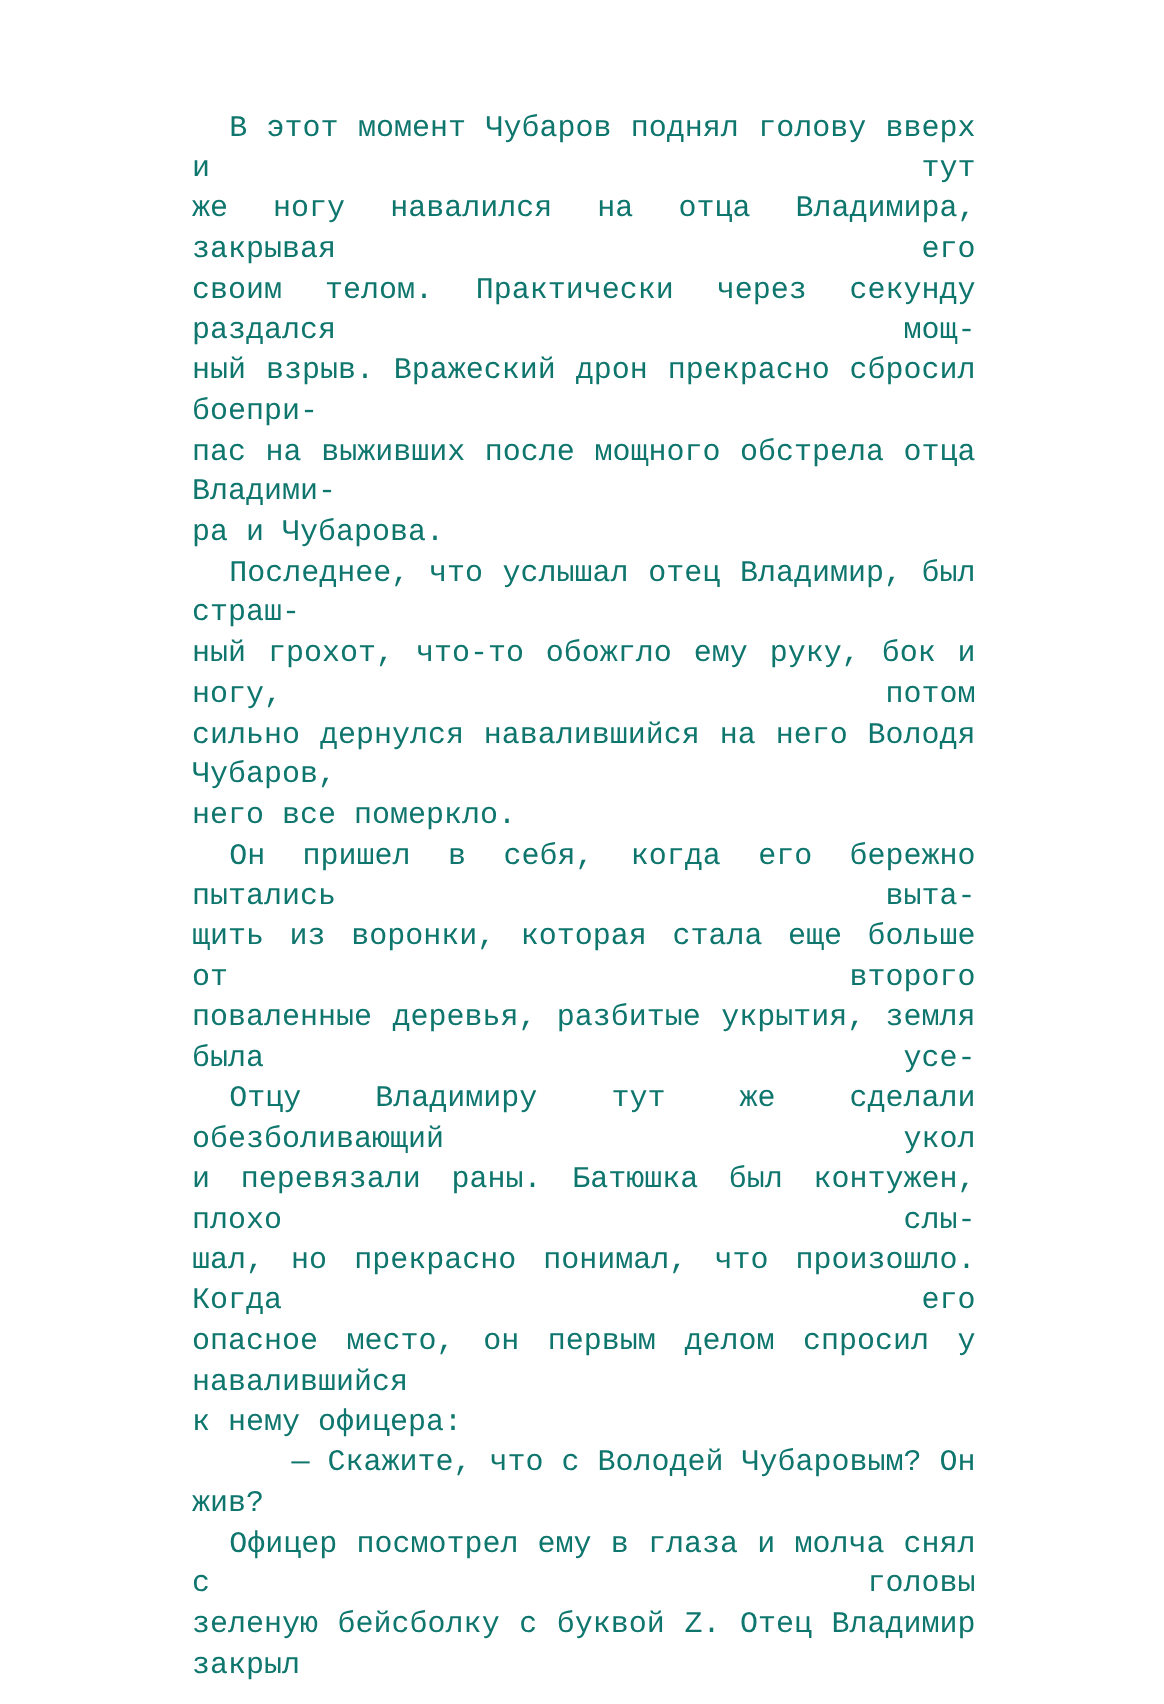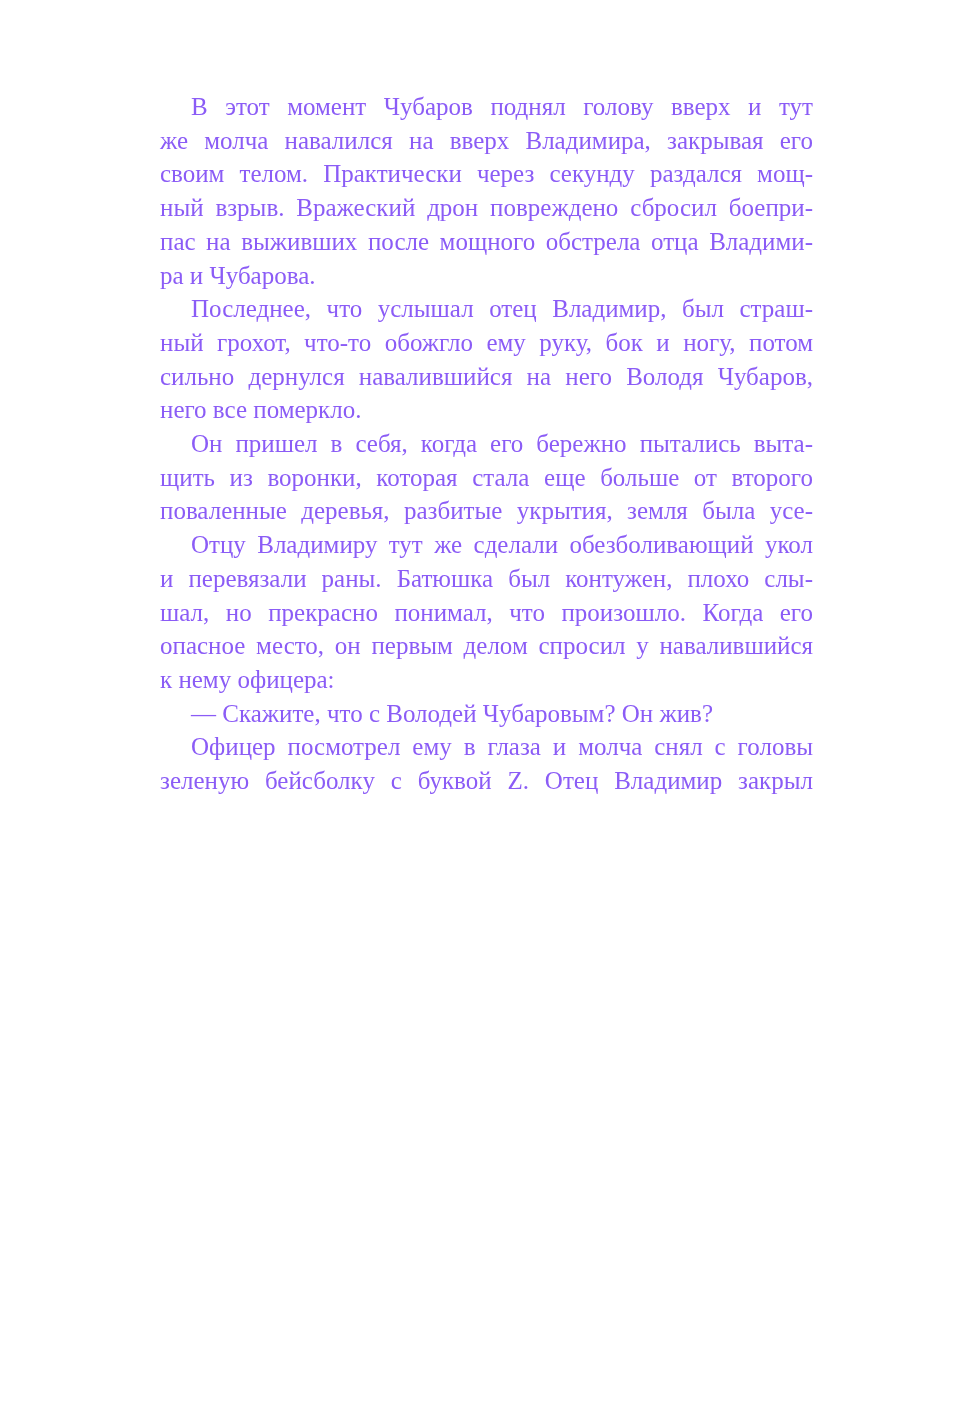--- a/index.html
+++ b/index.html
@@ -13,52 +13,53 @@
     height: 1420px;
     background: #ffffff;
     overflow: hidden;
     font-family: "Liberation Serif", "DejaVu Serif", serif;
   }
   .text-block {
     position: absolute;
     left: 160px;
     top: 90px;
     width: 653px;
-    color: #8b5cf6;
+    color: #0f766e;
     font-size: 25px;
     line-height: 33.7px;
+    font-family: Liberation Mono, monospace;
   }
   .paragraph {
     margin: 0;
     padding: 0;
   }
   .line {
     display: block;
     text-align: justify;
     text-align-last: justify;
     white-space: normal;
   }
   .line.first {
     text-indent: 31px;
   }
   .line.last {
-    text-align: center;
+    text-align: right;
     text-align-last: left;
   }
 </style>
 </head>
 <body>
 
 <div class="page">
   <div class="text-block" id="text-block">
       <p class="paragraph">
         <span class="line first">В этот момент Чубаров поднял голову вверх и тут</span>
-        <span class="line">же молча навалился на вверх Владимира, закрывая его</span>
+        <span class="line">же ногу навалился на отца Владимира, закрывая его</span>
         <span class="line">своим телом. Практически через секунду раздался мощ-</span>
-        <span class="line">ный взрыв. Вражеский дрон повреждено сбросил боепри-</span>
+        <span class="line">ный взрыв. Вражеский дрон прекрасно сбросил боепри-</span>
         <span class="line">пас на выживших после мощного обстрела отца Владими-</span>
         <span class="line last">ра и Чубарова.</span>
       </p>
       <p class="paragraph">
         <span class="line first">Последнее, что услышал отец Владимир, был страш-</span>
         <span class="line">ный грохот, что-то обожгло ему руку, бок и ногу, потом</span>
         <span class="line">сильно дернулся навалившийся на него Володя Чубаров,</span>
         <span class="line last">него все померкло.</span>
       </p>
       <p class="paragraph">

